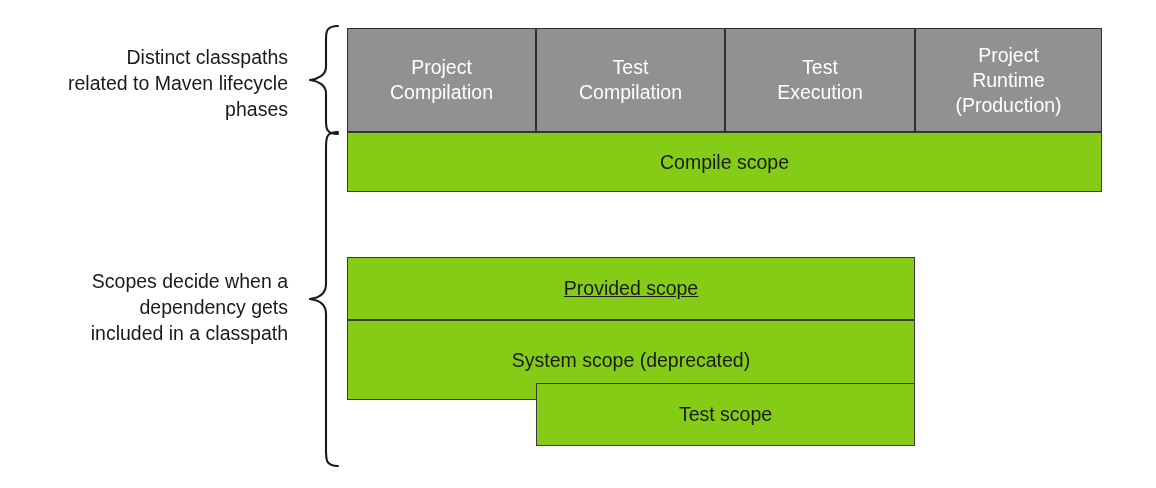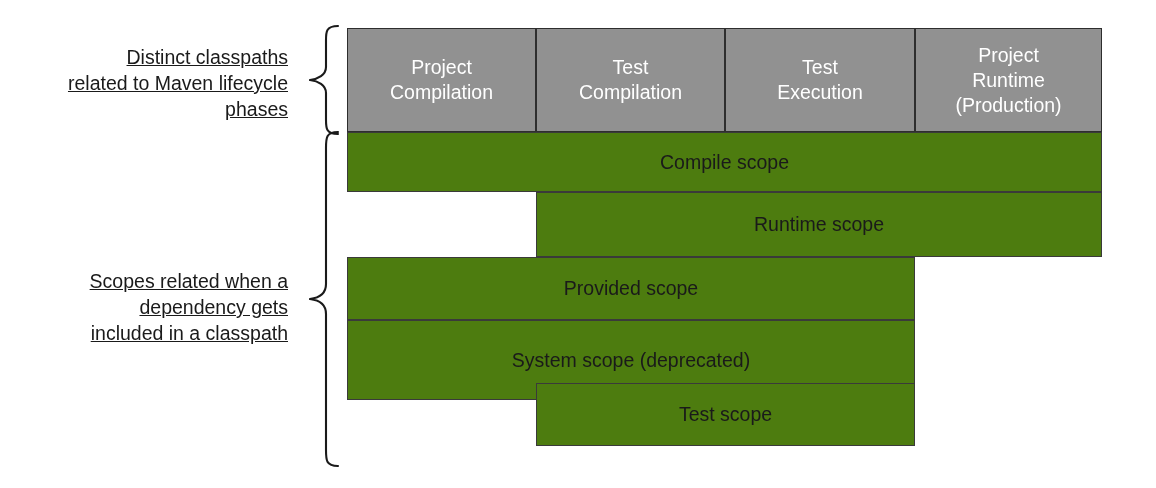--- a/index.html
+++ b/index.html
@@ -12,60 +12,59 @@
   #stage{position:relative;width:1156px;height:488px;}
 
   
   .side-label{
     position:absolute;
     text-align:right;
     color:#1a1a1a;
     font-size:19.5px;
     line-height:26px;
     white-space:pre-line;
-    text-decoration:underline;
   }
   #label-classpaths{ left:8px; top:44px; width:280px; }
   #label-scopes{ left:8px; top:268px; width:280px; }
 
   
   .brace{position:absolute;}
 
   
   .band{
     position:absolute;
     box-sizing:border-box;
     border:1.6px solid #3a3a3a;
     display:flex;
     align-items:center;
     justify-content:center;
     font-size:19.5px;
     color:#1a1a1a;
-    background:#4d7c0f;
+    background:#84cc16;
   }
   .band.header-cell{
     background:#919191;
     color:#ffffff;
     text-align:center;
     line-height:25px;
     white-space:pre-line;
     border-color:#2e2e2e;
   }
   .band .band-text{ pointer-events:none; white-space:pre-line; text-align:center;}
 </style>
 </head>
 <body>
 
 <div id="stage">
 
   <div class="side-label" id="label-classpaths">Distinct classpaths
 related to Maven lifecycle
 phases</div>
 
-  <div class="side-label" id="label-scopes">Scopes related when a
+  <div class="side-label" id="label-scopes">Scopes decide when a
 dependency gets
 included in a classpath</div>
 
   <svg class="brace" style="left:296px;top:22px;" width="46" height="116">
     <path d="M42 4 C30 4 30 10 30 18 L30 45 C30 53 22 57 14 58
              C22 59 30 63 30 71 L30 98 C30 106 30 112 42 112" fill="none" stroke="#1a1a1a" stroke-width="2.1" stroke-linecap="round" stroke-linejoin="round"></path>
   </svg>
 
   <svg class="brace" style="left:296px;top:128px;" width="46" height="340">
     <path d="M42 4 C30 4 30 10 30 20 L30 156 C30 166 22 170 14 171
@@ -90,25 +89,22 @@
   <div class="band header-cell" style="left:915px;top:28px;width:187px;height:104px;">
     <span class="band-text">Project
 Runtime
 (Production)</span>
   </div>
 
   <div class="band" style="left:347px;top:132px;width:755px;height:60px;">
     <span class="band-text">Compile scope</span>
   </div>
 
-  <div class="band" style="left:536px;top:192px;width:566px;height:65px;">
-    <span class="band-text">Runtime scope</span>
-  </div>
 
-  <div class="band" style="left:347px;top:257px;width:568px;height:63px;">
+  <div class="band" style="left:347px;top:257px;width:568px;height:63px;text-decoration:underline;">
     <span class="band-text">Provided scope</span>
   </div>
 
   <div class="band" style="left:347px;top:320px;width:568px;height:80px;">
     <span class="band-text">System scope (deprecated)</span>
   </div>
 
   <div class="band" style="left:536px;top:383px;width:379px;height:63px;align-items:center;">
     <span class="band-text">Test scope</span>
   </div>

